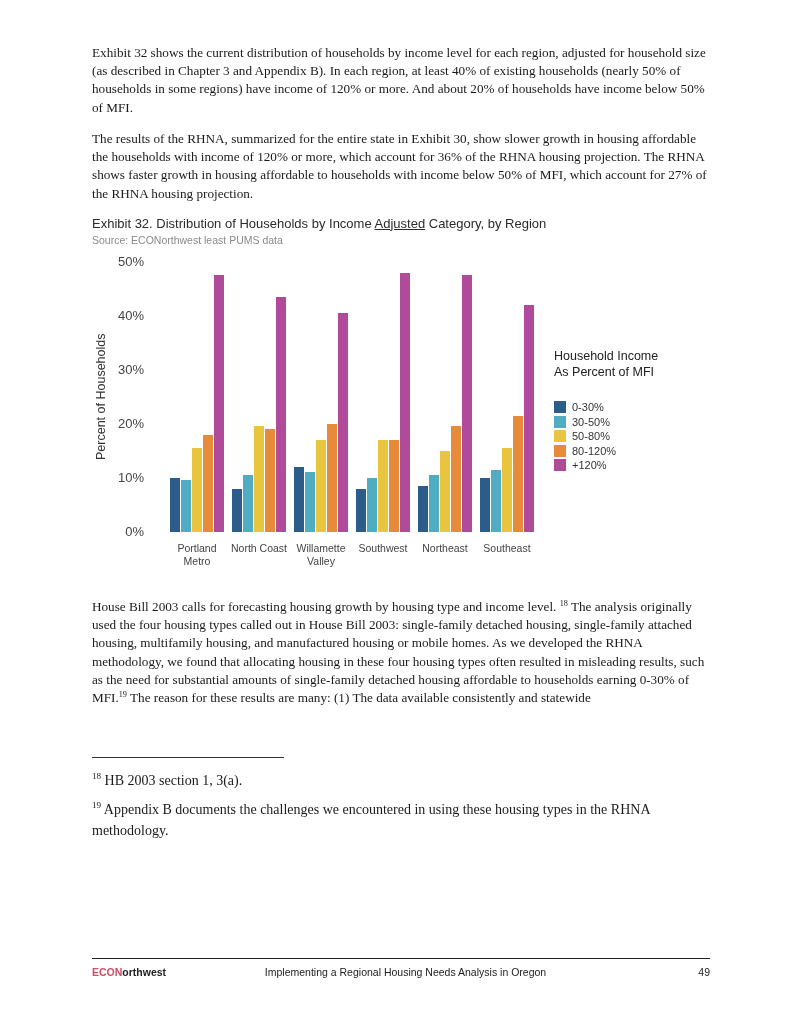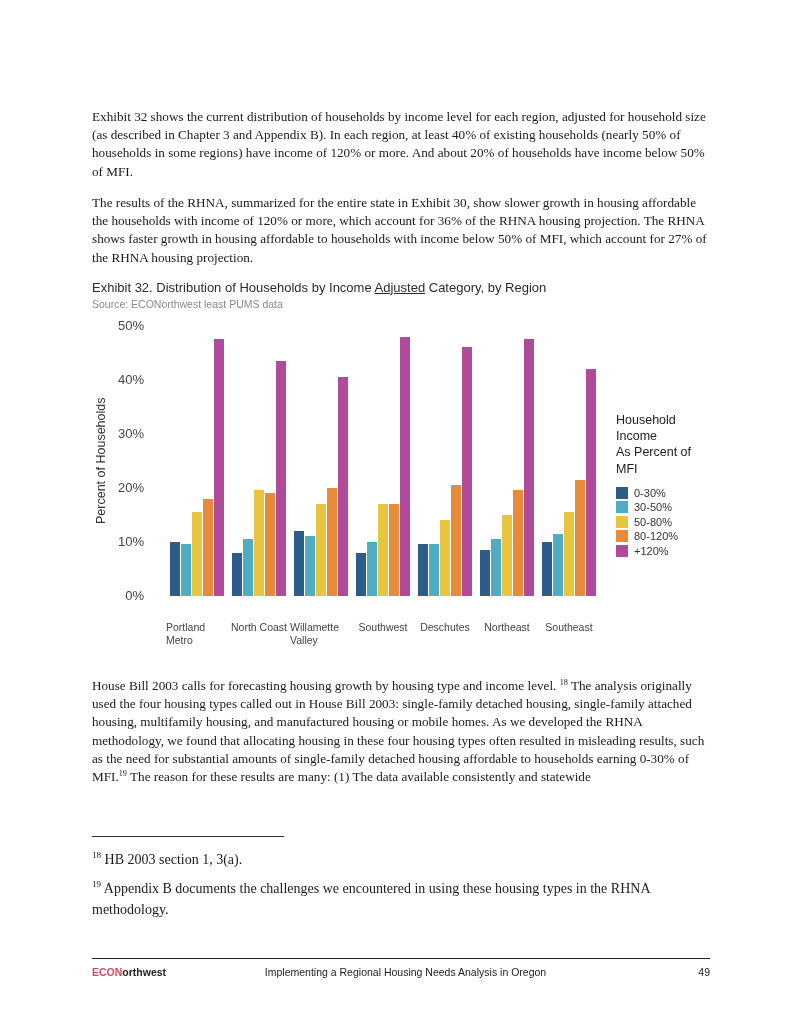--- a/index.html
+++ b/index.html
@@ -1,21 +1,21 @@
 <!DOCTYPE html>
 <html><head>
 <meta charset="utf-8">
 <style>
   html, body { margin:0; padding:0; }
   body {
     width:800px; height:1035px; position:relative; overflow:hidden;
     background:#ffffff; color:#1a1a1a;
     font-family:"Liberation Serif", serif;
   }
-  .content { padding:108px 90px 0 92px; }
+  .content { padding:44px 90px 0 92px; }
 
   p.body-par {
     font-size:13.2px; line-height:1.38; margin:0 0 13px 0;
   }
   p.body-par sup { font-size:0.62em; line-height:0; }
 
   .exhibit-title {
     font-family:"Liberation Sans", sans-serif;
     font-size:13px; color:#2b2b2b; margin:10px 0 3px 0;
   }
@@ -39,27 +39,27 @@
   .yaxis { position:relative; width:42px; height:270px; flex:0 0 auto; }
   .ytick {
     position:absolute; right:8px; font-size:13px; color:#444;
     white-space:nowrap;
   }
   .plot { display:flex; padding-left:14px; flex:0 0 auto; }
   .group { width:62px; display:flex; flex-direction:column; align-items:center; }
   .bars { height:270px; display:flex; align-items:flex-end; gap:1px; }
   .bar { width:10px; }
   .cat-label {
-    margin-top:25px; font-size:10.5px; color:#444;
-    text-align:left; line-height:1.25; max-width:66px;
+    margin-top:10px; font-size:10.5px; color:#444;
+    text-align:center; line-height:1.25; max-width:66px;
   }
   .legend { margin-left:16px; padding-top:86px; }
   .legend-title {
     font-size:12.5px; color:#222; white-space:pre-line;
-    line-height:1.3; margin-bottom:10px;
+    line-height:1.3; margin-bottom:21px;
   }
   .legend-item {
     display:flex; align-items:flex-start; gap:6px;
     font-size:11px; color:#333; margin:2.5px 0;
   }
   .swatch { width:12px; height:12px; display:inline-block; flex:0 0 auto; }
 
   
   .fn-rule { width:192px; border-top:1px solid #333; margin:50px 0 12px 0; }
   .footnote { font-size:14px; line-height:1.5; margin:8px 0 7px 0; }
@@ -136,30 +136,20 @@
             <div class="bar" style="height: 43.2px; background: rgb(43, 92, 138);"></div>
             <div class="bar" style="height: 54px; background: rgb(79, 172, 195);"></div>
             <div class="bar" style="height: 91.8px; background: rgb(232, 196, 63);"></div>
             <div class="bar" style="height: 91.8px; background: rgb(231, 138, 57);"></div>
             <div class="bar" style="height: 259.2px; background: rgb(176, 74, 154);"></div>
           </div>
           <div class="cat-label">Southwest</div>
         </div>
         <div class="group">
           <div class="bars">
-            <div class="bar" style="height: 51.3px; background: rgb(43, 92, 138);"></div>
-            <div class="bar" style="height: 51.3px; background: rgb(79, 172, 195);"></div>
-            <div class="bar" style="height: 75.6px; background: rgb(232, 196, 63);"></div>
-            <div class="bar" style="height: 110.7px; background: rgb(231, 138, 57);"></div>
-            <div class="bar" style="height: 248.4px; background: rgb(176, 74, 154);"></div>
-          </div>
-          <div class="cat-label">Deschutes</div>
-        </div>
-        <div class="group">
-          <div class="bars">
             <div class="bar" style="height: 45.9px; background: rgb(43, 92, 138);"></div>
             <div class="bar" style="height: 56.7px; background: rgb(79, 172, 195);"></div>
             <div class="bar" style="height: 81px; background: rgb(232, 196, 63);"></div>
             <div class="bar" style="height: 105.3px; background: rgb(231, 138, 57);"></div>
             <div class="bar" style="height: 256.5px; background: rgb(176, 74, 154);"></div>
           </div>
           <div class="cat-label">Northeast</div>
         </div>
         <div class="group">
           <div class="bars">

